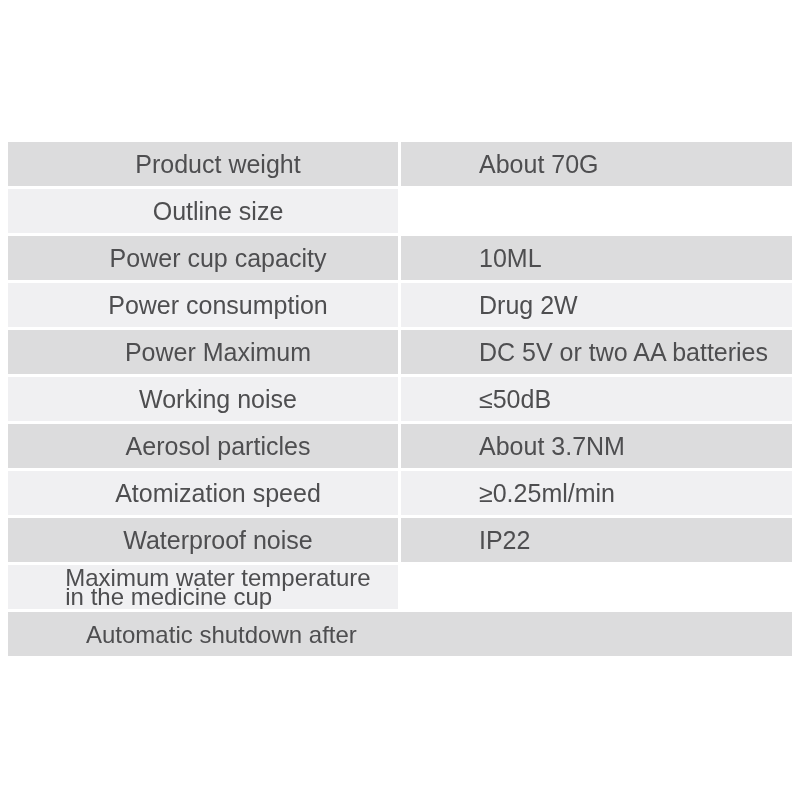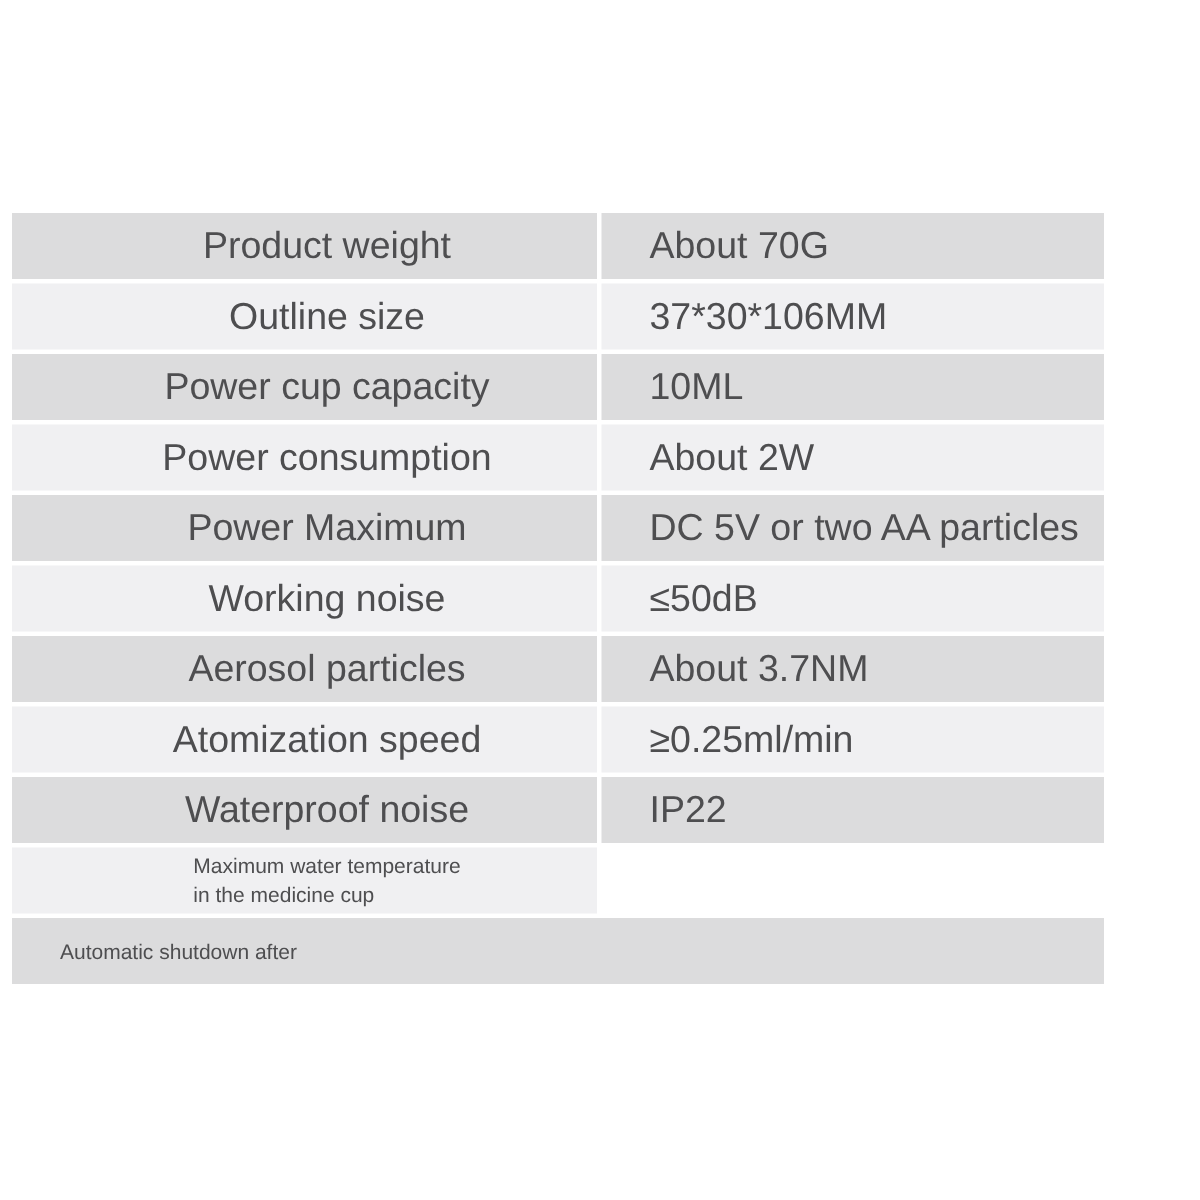--- a/index.html
+++ b/index.html
@@ -14,21 +14,21 @@
   .page {
     position: relative;
     width: 800px;
     height: 800px;
     background: #ffffff;
   }
   .spec-table {
     position: absolute;
     left: 8px;
     top: 142px;
-    width: 728px;
+    width: 784px;
     display: flex;
     flex-direction: column;
     row-gap: 3px;
     justify-content: center;
   }
   .row {
     display: flex;
     column-gap: 3px;
     height: 44px;
   }
@@ -39,33 +39,33 @@
     overflow: hidden;
   }
   .label-cell {
     width: 390px;
     justify-content: center;
     padding-left: 30px;
   }
   .value-cell {
     flex: 1;
     justify-content: flex-start;
-    padding-left: 32px;
+    padding-left: 78px;
   }
   .row.dark .cell  { background: var(--row-dark, #dcdcdd); }
   .row.light .cell { background: var(--row-light, #f0f0f2); }
   .lines {
     font-size: 25px;
     line-height: 1.12;
     color: var(--text-color, #4e4e50);
     text-align: left;
     white-space: nowrap;
   }
   .lines.small {
-    font-size: 14px;
+    font-size: 24px;
     line-height: 19px;
   }
   .line { display: block; }
 </style>
 </head>
 <body style="background: rgb(255, 255, 255);">
 
 <div class="page">
   <div class="spec-table" id="spec-table">
   <div class="row dark">
@@ -80,25 +80,20 @@
           </div>
     </div>
   </div>
 
   <div class="row light">
     <div class="cell label-cell">
       <div class="lines">
             <span class="line">Outline size</span>
           </div>
     </div>
-    <div class="cell value-cell">
-      <div class="lines">
-            <span class="line">37*30*106MM</span>
-          </div>
-    </div>
   </div>
 
   <div class="row dark">
     <div class="cell label-cell">
       <div class="lines">
             <span class="line">Power cup capacity</span>
           </div>
     </div>
     <div class="cell value-cell">
       <div class="lines">
@@ -108,34 +103,34 @@
   </div>
 
   <div class="row light">
     <div class="cell label-cell">
       <div class="lines">
             <span class="line">Power consumption</span>
           </div>
     </div>
     <div class="cell value-cell">
       <div class="lines">
-            <span class="line">About 2W</span>
+            <span class="line">Drug 2W</span>
           </div>
     </div>
   </div>
 
   <div class="row dark">
     <div class="cell label-cell">
       <div class="lines">
             <span class="line">Power Maximum</span>
           </div>
     </div>
     <div class="cell value-cell">
       <div class="lines">
-            <span class="line">DC 5V or two AA particles</span>
+            <span class="line">DC 5V or two AA batteries</span>
           </div>
     </div>
   </div>
 
   <div class="row light">
     <div class="cell label-cell">
       <div class="lines">
             <span class="line">Working noise</span>
           </div>
     </div>

